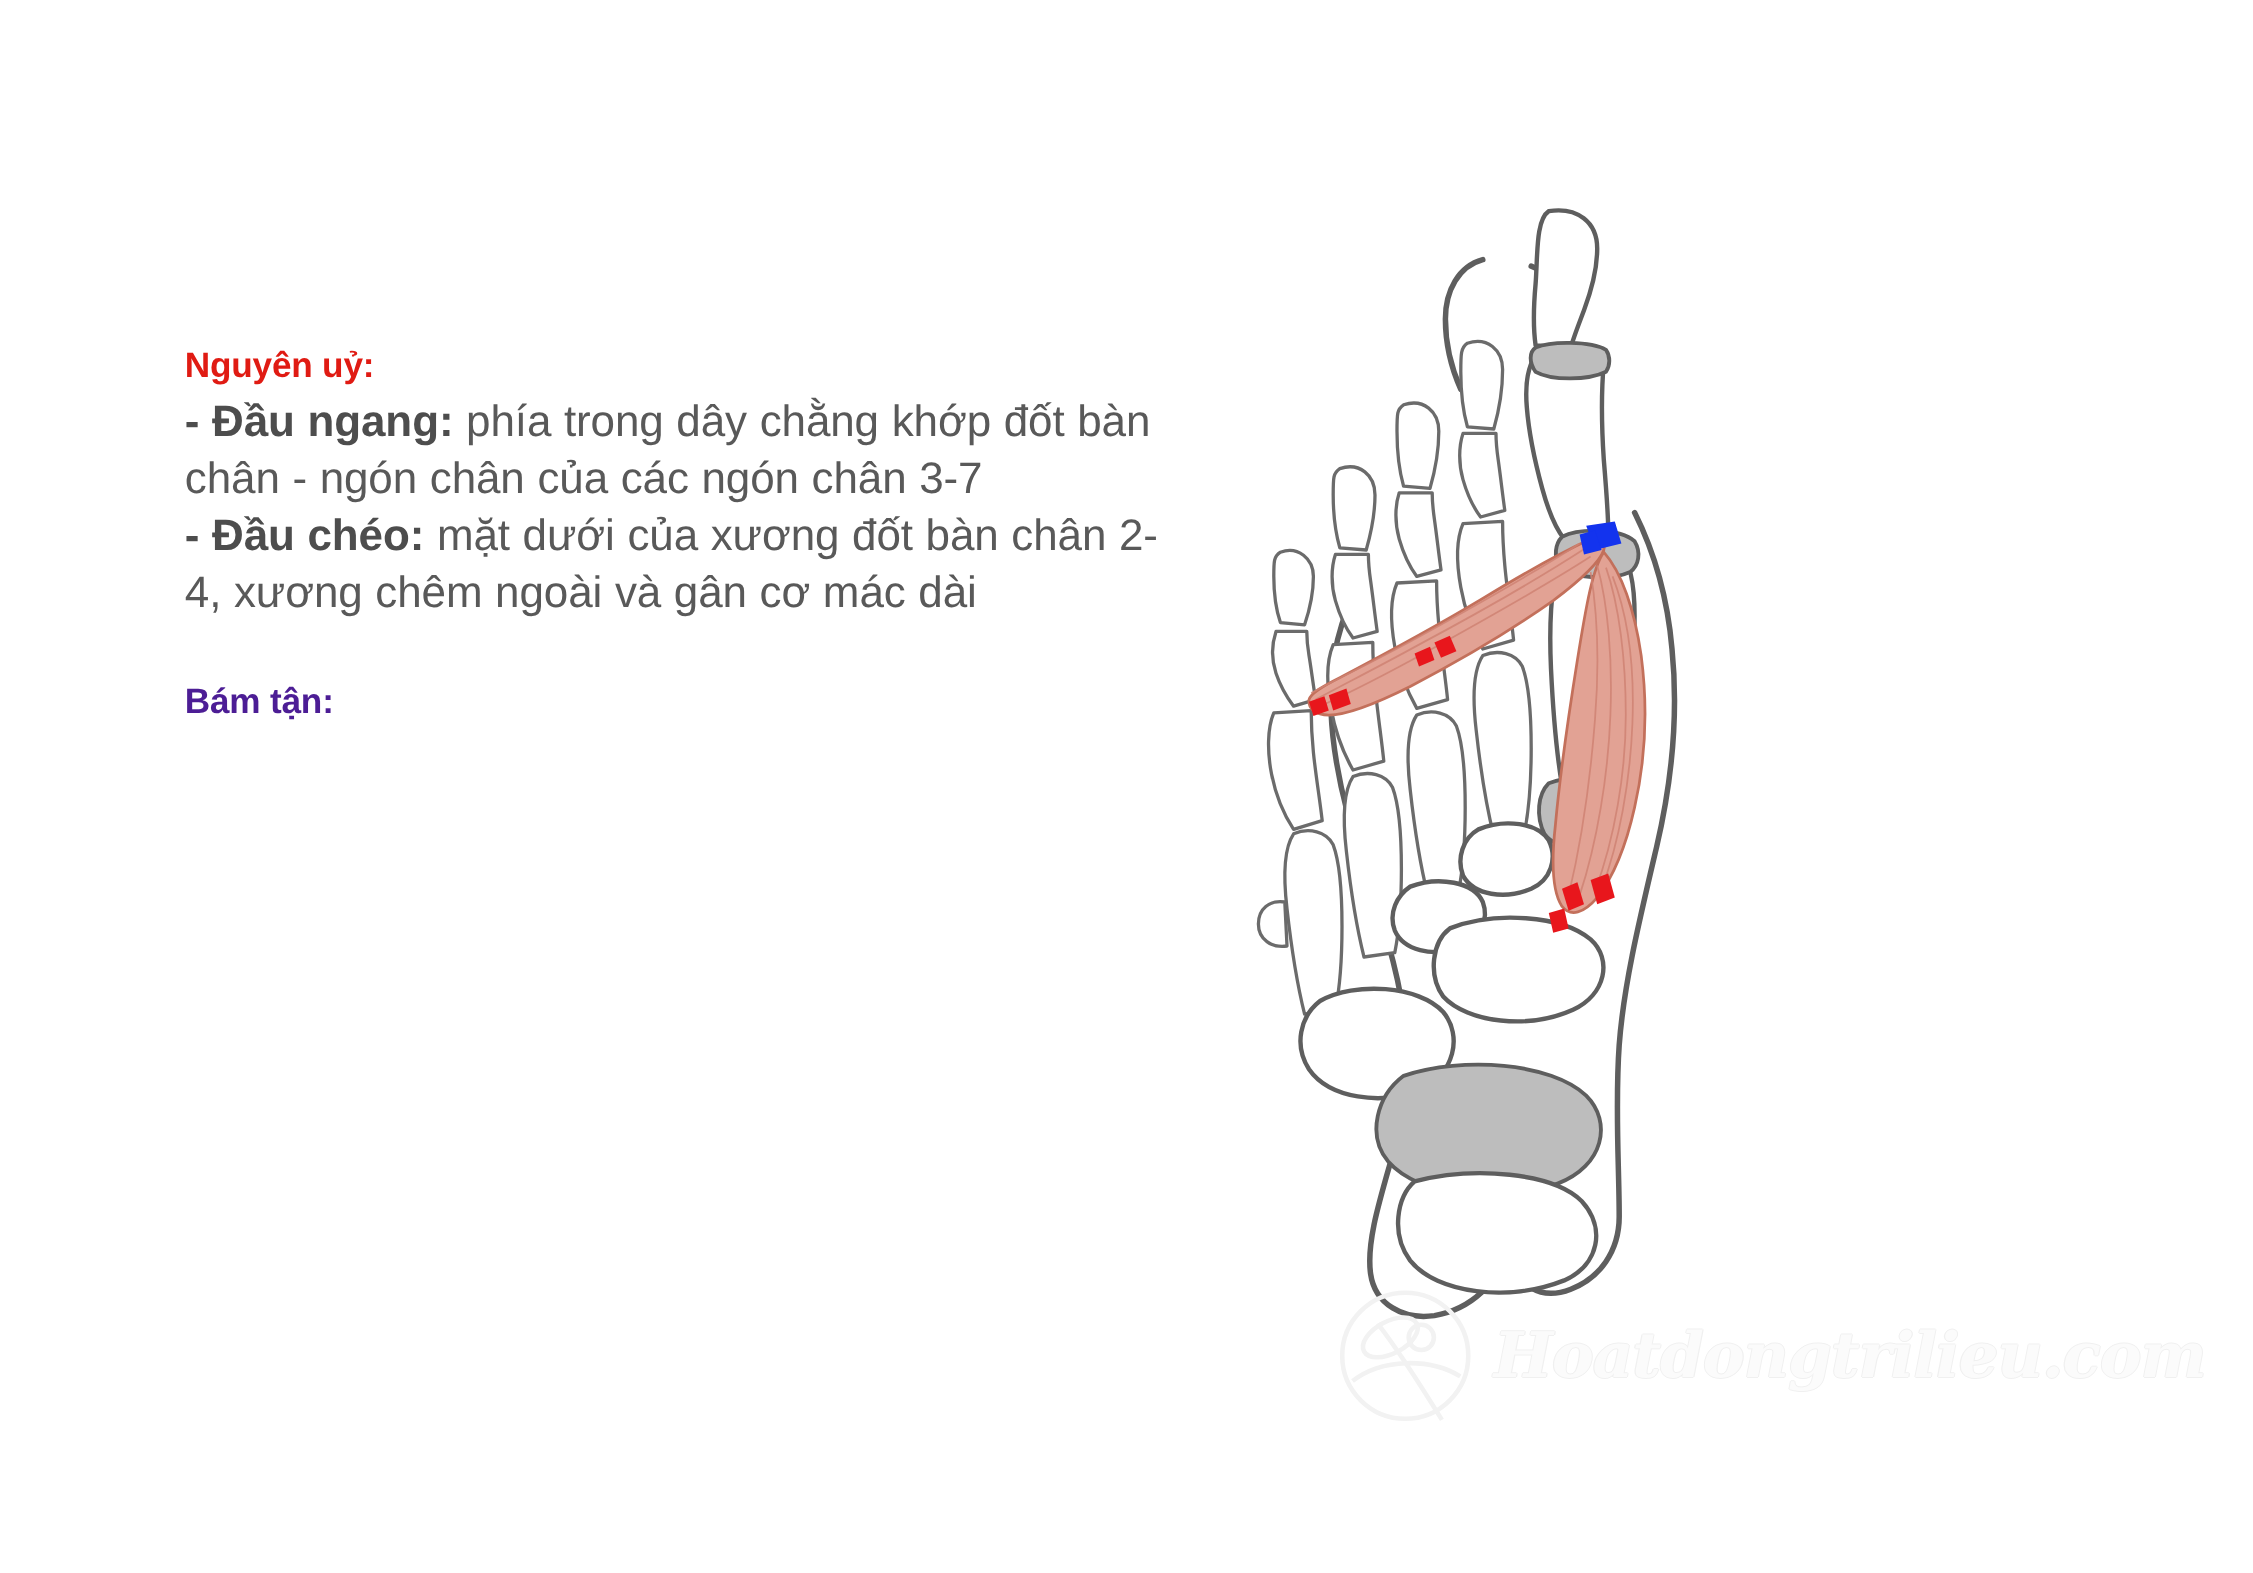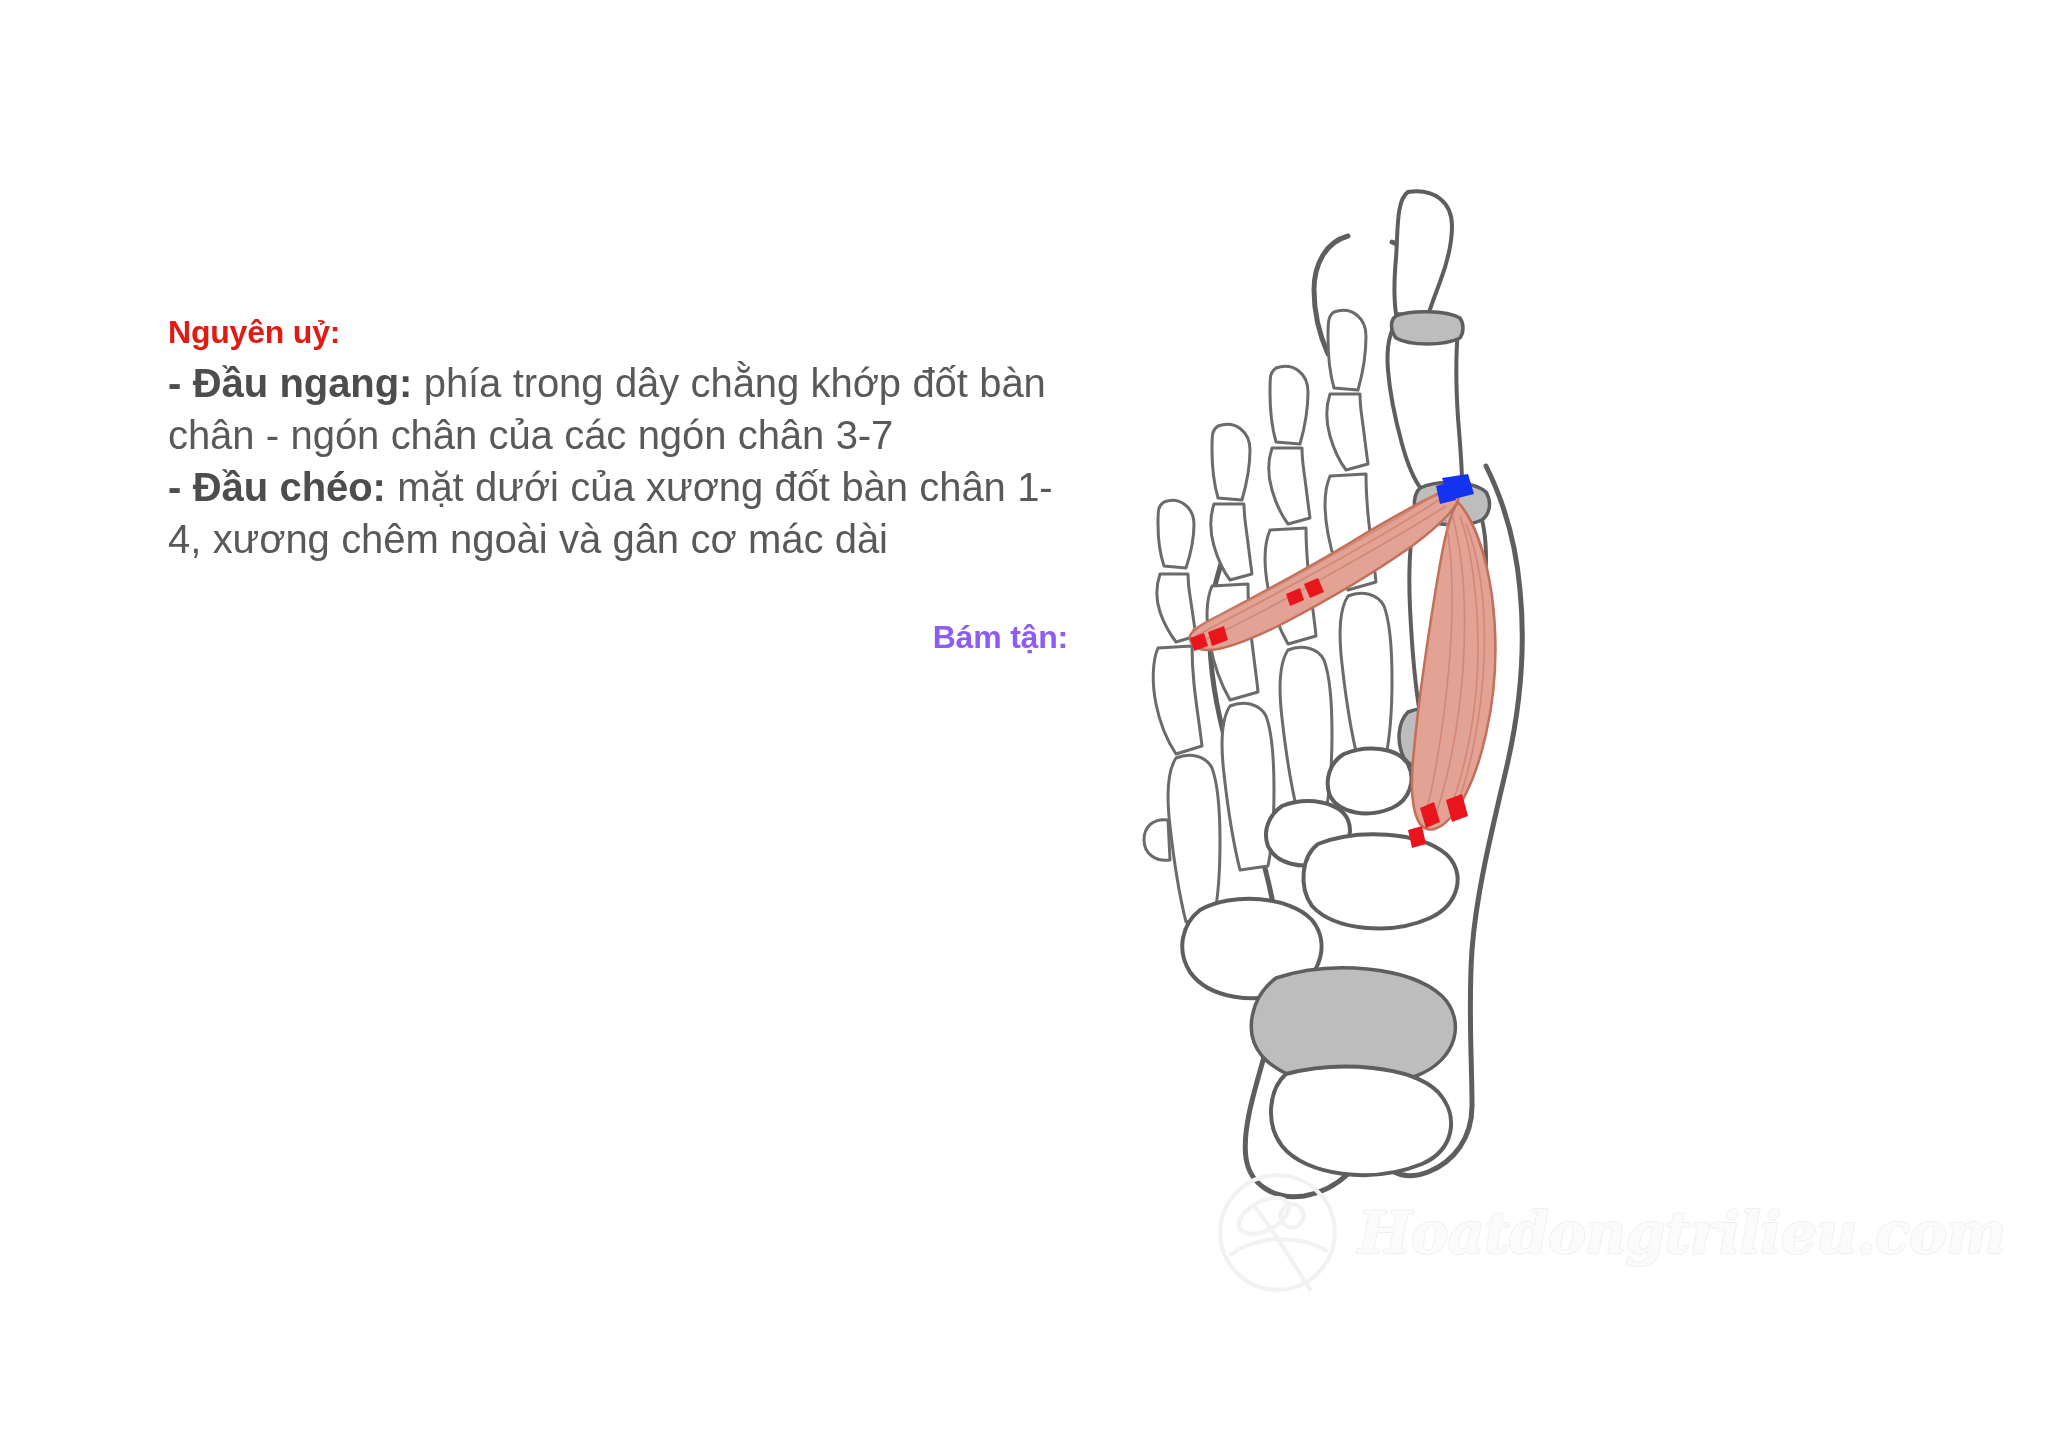--- a/index.html
+++ b/index.html
@@ -20,21 +20,21 @@
   }
   .section{margin:0 0 0 0;}
   .sec-heading{
     font-size:32px;
     font-weight:bold;
     line-height:1.28;
     margin:0 0 4px 0;
     letter-spacing:-0.2px;
   }
   .sec-heading.origin{color:#e01b13;}
-  .sec-heading.insertion{color:#8b5cf6;text-align:right;}
+  .sec-heading.insertion{color:#4c1d95;}
   .body-line{
     font-size:40px;
     color:#595959;
     line-height:1.30;
     margin:0;
     letter-spacing:-0.1px;
     word-spacing:0.5px;
   }
   .body-line b{color:#4d4d4d;font-weight:bold;text-align:center;}
   .gap{height:52px;}
@@ -76,21 +76,21 @@
 
 <div id="root">
 
   <div class="text-panel">
 
     <div class="section">
       <div class="sec-heading origin">Nguyên uỷ:</div>
 
       <p class="body-line para"><b>- Đầu ngang:</b><span> phía trong dây chằng khớp đốt bàn chân - ngón chân của các ngón chân 3-7</span></p>
 
-      <p class="body-line para"><b>- Đầu chéo:</b><span> mặt dưới của xương đốt bàn chân 1-4, xương chêm ngoài và gân cơ mác dài</span></p>
+      <p class="body-line para"><b>- Đầu chéo:</b><span> mặt dưới của xương đốt bàn chân 2-4, xương chêm ngoài và gân cơ mác dài</span></p>
     </div>
 
     <div class="gap"></div>
 
     <div class="section">
       <div class="sec-heading insertion">Bám tận:</div>
 
 
     </div>
 

